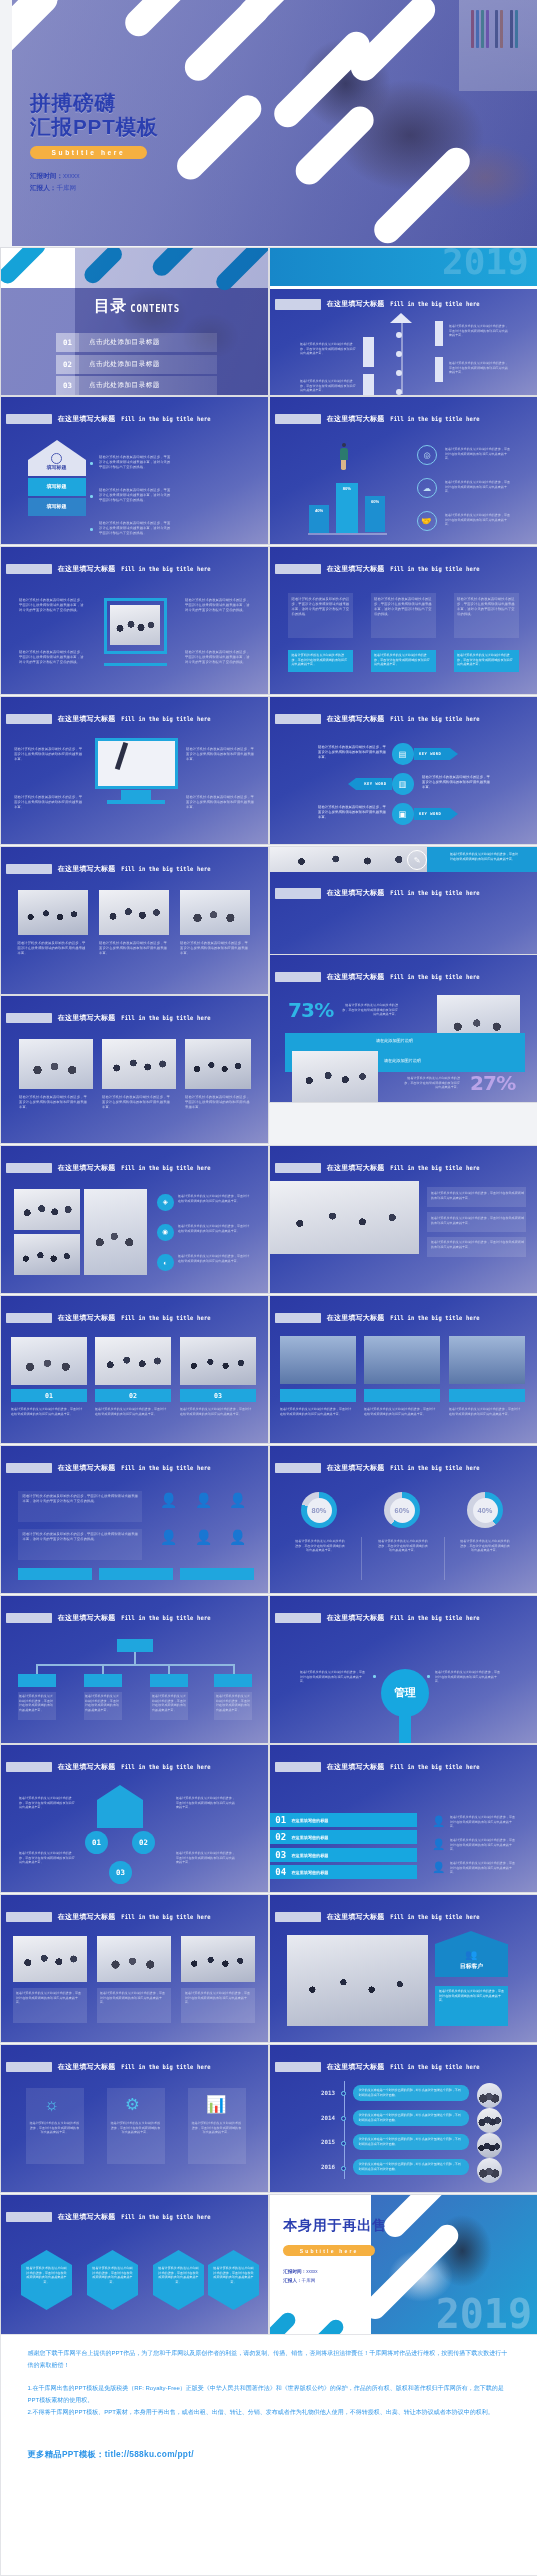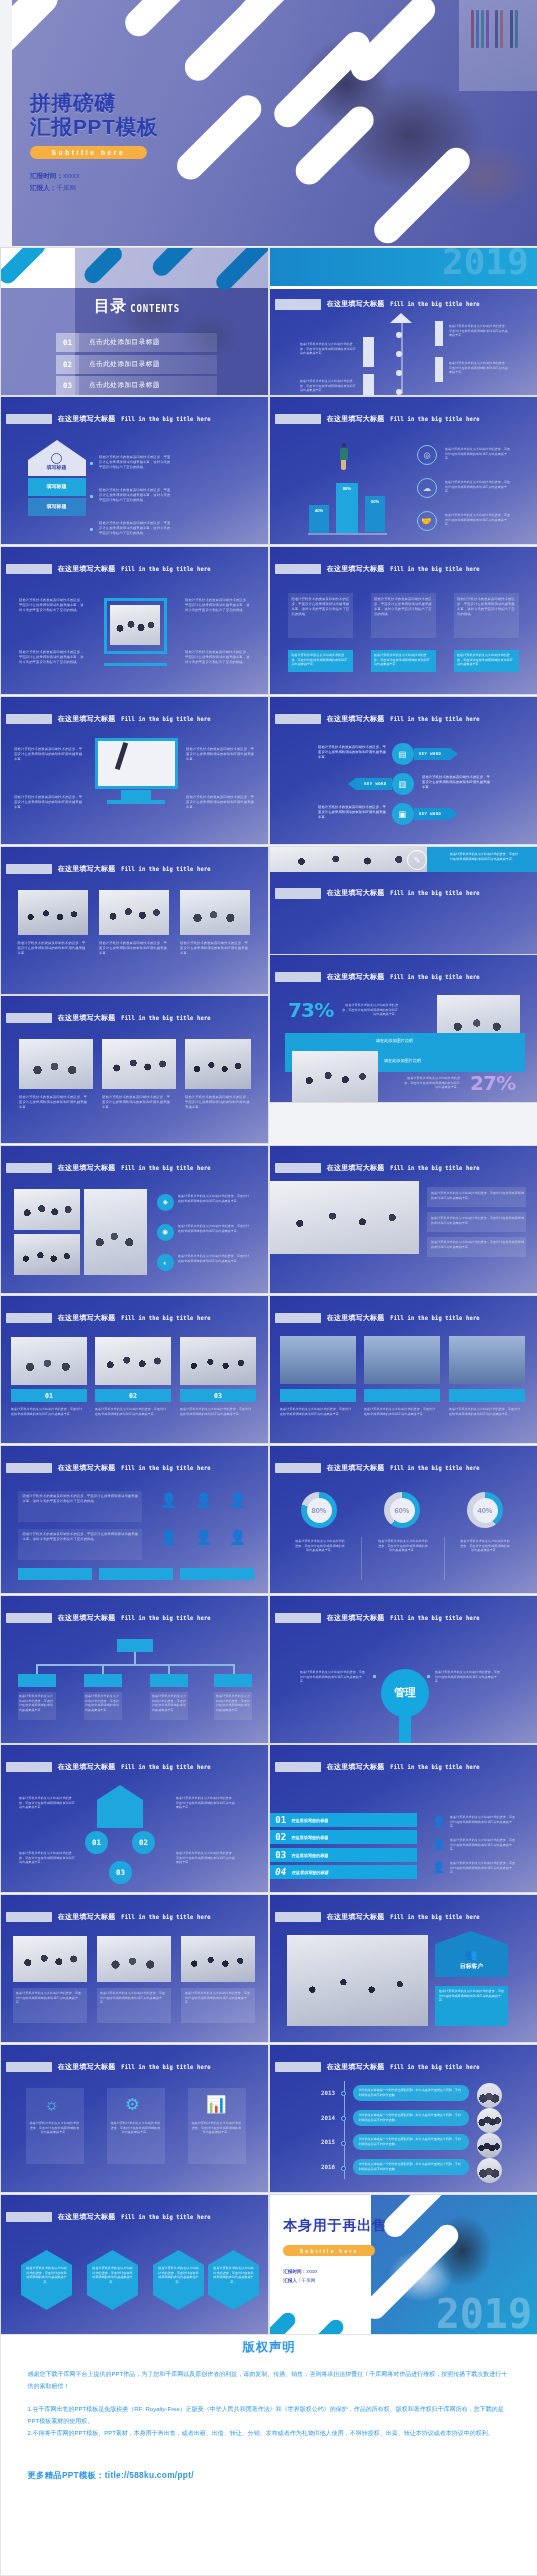--- a/index.html
+++ b/index.html
@@ -640,21 +640,21 @@
       <div class="txt">在这里填写您的标题</div>
     </div>
     <div class="ribbon" style="position:absolute;left:0;top:85px;width:147px;background:#17a7e0;">
       <div class="num">02</div>
       <div class="txt">在这里填写您的标题</div>
     </div>
     <div class="ribbon" style="position:absolute;left:0;top:103px;width:147px;background:#17a7e0;">
       <div class="num">03</div>
       <div class="txt">在这里填写您的标题</div>
     </div>
-    <div class="ribbon" style="position:absolute;left:0;top:120px;width:147px;background:#17a7e0;font-style:italic;">
+    <div class="ribbon" style="position:absolute;left:0;top:120px;width:147px;background:#17a7e0;">
       <div class="num">04</div>
       <div class="txt">在这里填写您的标题</div>
     </div>
     <div style="position:absolute;left:162px;top:70px;color:#3fb6e6;font-size:10.8px;">👤</div>
     <div style="position:absolute;left:162px;top:93px;color:#3fb6e6;font-size:10.8px;">👤</div>
     <div style="position:absolute;left:162px;top:116px;color:#3fb6e6;font-size:10.8px;">👤</div>
     <div class="body-txt sm" style="position:absolute;left:180px;top:70px;width:68px;">随着计算机技术的发展及印刷技术的进步，平面设计在视觉感观领域的表现和应用也越来越丰富。</div>
     <div class="body-txt sm" style="position:absolute;left:180px;top:93px;width:68px;">随着计算机技术的发展及印刷技术的进步，平面设计在视觉感观领域的表现和应用也越来越丰富。</div>
     <div class="body-txt sm" style="position:absolute;left:180px;top:116px;width:68px;">随着计算机技术的发展及印刷技术的进步，平面设计在视觉感观领域的表现和应用也越来越丰富。</div>
   </div>
@@ -771,21 +771,20 @@
       <h1>本身用于再出售</h1>
       <div class="pill">Subtitle here</div>
       <div class="meta">
         <div><span>汇报时间：</span><span class="v">xxxxx</span></div>
         <div><span>汇报人：</span><span class="v">千库网</span></div>
       </div>
     </div>
   </div>
 
   <div class="copy">
-    <h3>版权声明</h3>
     <div class="gap"></div>
     <p>感谢您下载千库网平台上提供的PPT作品，为了您和千库网以及原创作者的利益，请勿复制、传播、销售，否则将承担法律责任！千库网将对作品进行维权，按照传播下载次数进行十倍的索取赔偿！</p>
     <div class="gap"></div>
     <p>1.在千库网出售的PPT模板是免版税类（RF: Royalty-Free）正版受《中华人民共和国著作法》和《世界版权公约》的保护，作品的所有权、版权和著作权归千库网所有，您下载的是PPT模板素材的使用权。</p>
     <p>2.不得将千库网的PPT模板、PPT素材，本身用于再出售，或者出租、出借、转让、分销、发布或者作为礼物供他人使用，不得转授权、出卖、转让本协议或者本协议中的权利。</p>
     <div class="more">更多精品PPT模板：title://588ku.com/ppt/</div>
   </div>
 
 </div>
 

